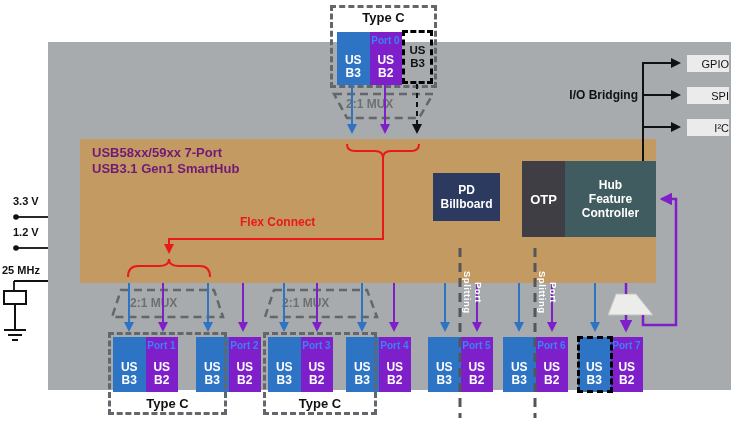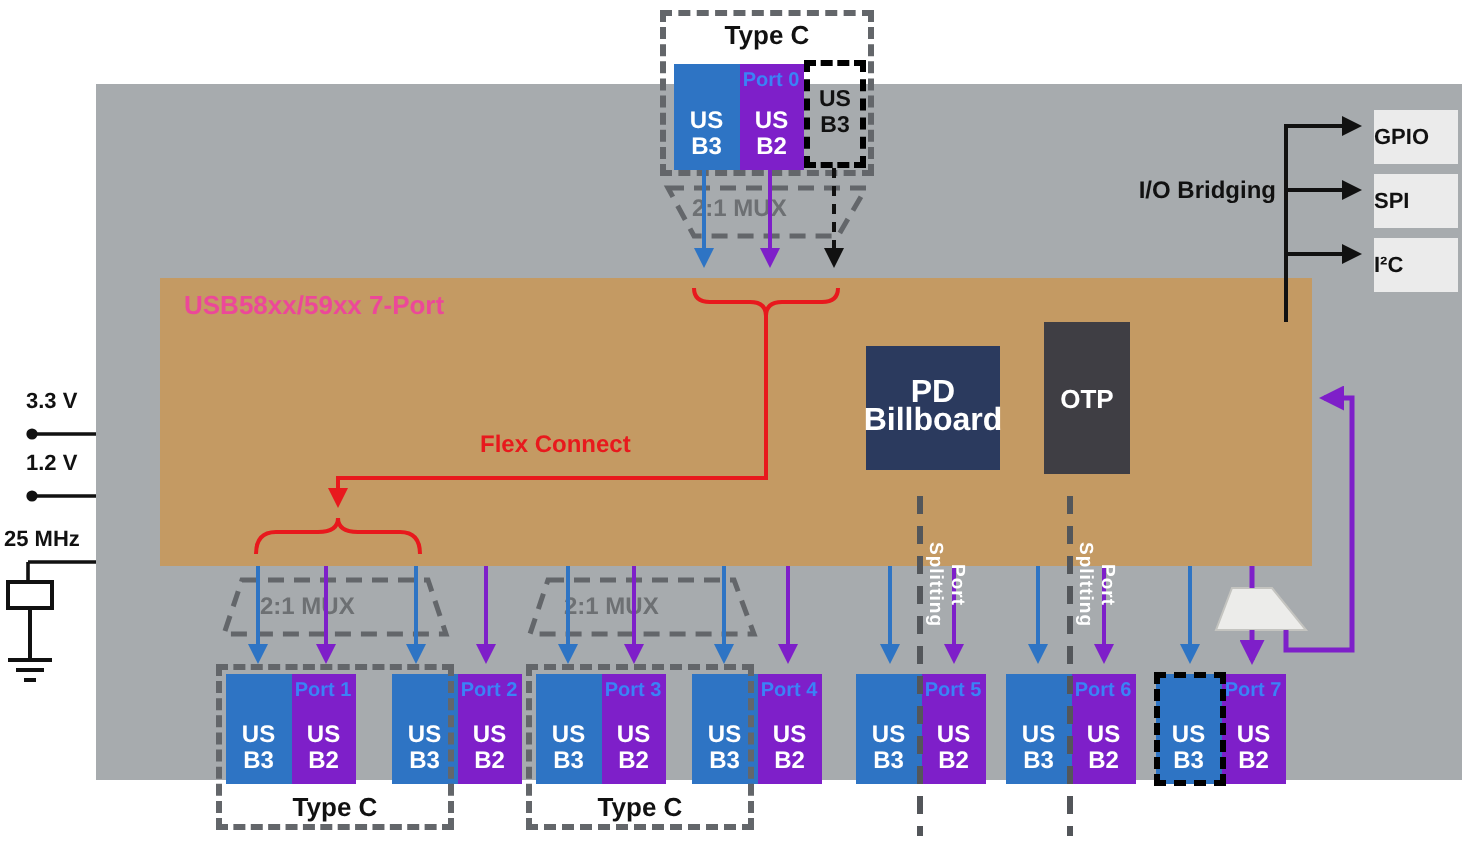--- a/index.html
+++ b/index.html
@@ -1,31 +1,31 @@
 <!DOCTYPE html>
 <html style="--gray_bg: #a7abae; --tan: #c49a63; --blue: #2e74c4; --purple: #7e1fc9; --navy: #2b3a5e; --otp_dark: #3f3e44; --teal: #415c60; --red: #e8191d;"><head>
 <meta charset="utf-8">
 <style>
   html,body{margin:0;padding:0;background:#fff;}
   .canvas{position:relative;width:735px;height:422px;background:#fff;overflow:hidden;
           font-family:"Liberation Sans",sans-serif;}
   .abs{position:absolute;}
   .bg-gray{left:48px;top:42px;width:683px;height:348px;background:var(--gray_bg);}
   .hub{left:80px;top:139px;width:576px;height:144px;background:var(--tan);}
-  .hub-title{left:92px;top:145px;font-size:13px;font-weight:bold;color:#ec4899;line-height:16px;}
-  .pd{left:433px;top:173px;width:67px;height:62px;background:var(--navy);color:#fff;
+  .hub-title{left:92px;top:145px;font-size:13px;font-weight:bold;color:#701a75;line-height:16px;}
+  .pd{left:433px;top:173px;width:67px;height:48px;background:var(--navy);color:#fff;
       display:flex;flex-direction:column;justify-content:center;align-items:center;
-      font-size:16px;font-weight:bold;line-height:14px;}
+      font-size:12px;font-weight:bold;line-height:14px;}
   .otp{left:522px;top:161px;width:43px;height:76px;background:var(--otp_dark);color:#fff;
       display:flex;justify-content:center;align-items:center;font-size:13px;font-weight:bold;}
   .hfc{left:565px;top:161px;width:91px;height:76px;background:var(--teal);color:#fff;
       display:flex;flex-direction:column;justify-content:center;align-items:center;
       font-size:12px;font-weight:bold;line-height:14px;}
-  .iobox{left:687px;width:42px;height:27px;background:#ebebeb;color:#111;
-      display:flex;justify-content:flex-start;align-items:center;font-size:11px;font-weight:bold;}
+  .iobox{left:687px;width:42px;height:17px;background:#ebebeb;color:#111;
+      display:flex;justify-content:flex-end;align-items:center;font-size:11px;font-weight:normal;}
   .io-bridging{left:556px;top:88px;width:82px;text-align:right;font-size:12px;font-weight:bold;color:#111;}
   .rail{font-size:11px;font-weight:bold;color:#111;}
   .flex-connect{left:228px;top:215px;color:var(--red);font-size:12px;font-weight:bold;padding-left:12px;}
   .typec-box{border:3px dashed #63666a;}
   .typec-label{position:absolute;left:0;right:0;bottom:1px;text-align:center;
       font-size:13px;font-weight:bold;color:#111;}
   .typec-label-top{position:absolute;left:0;right:0;top:2px;text-align:center;
       font-size:13px;font-weight:bold;color:#111;}
   .muxlabel{font-size:12px;font-weight:bold;color:#6d7073;width:76px;}
   .port{position:absolute;top:337px;width:65px;height:55px;display:flex;}
@@ -46,28 +46,34 @@
 </style>
 </head>
 <body>
 
 <div class="canvas">
 
   <div class="abs bg-gray"></div>
   <div class="abs hub z1"></div>
   <div class="abs hub-title z3">
     <div>USB58xx/59xx 7-Port</div>
+    <div>USB3.1 Gen1 SmartHub</div>
   </div>
 
   <div class="abs pd z2">
     <div>PD</div>
     <div>Billboard</div>
   </div>
   <div class="abs otp z2">
     <span>OTP</span>
+  </div>
+  <div class="abs hfc z2">
+    <div>Hub</div>
+    <div>Feature</div>
+    <div>Controller</div>
   </div>
 
   <div class="abs iobox z2" style="top:55px">
     <span>GPIO</span>
   </div>
   <div class="abs iobox z2" style="top:87px">
     <span>SPI</span>
   </div>
   <div class="abs iobox z2" style="top:119px">
     <span>I²C</span>

